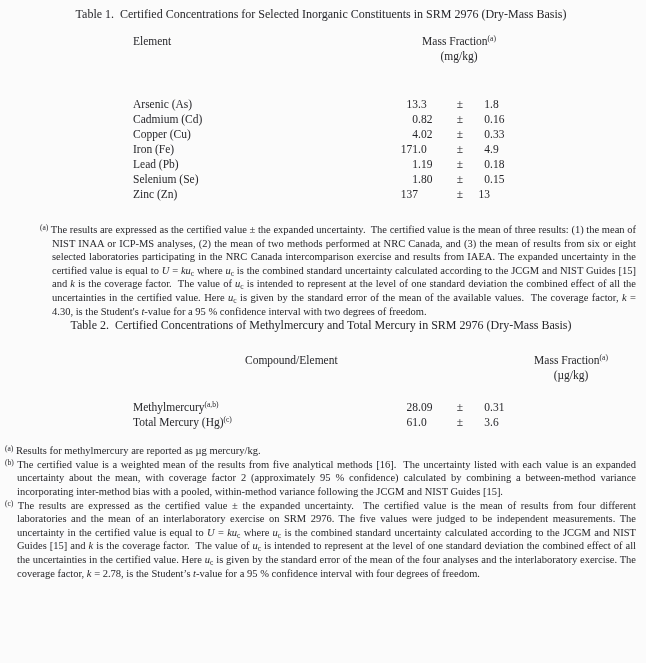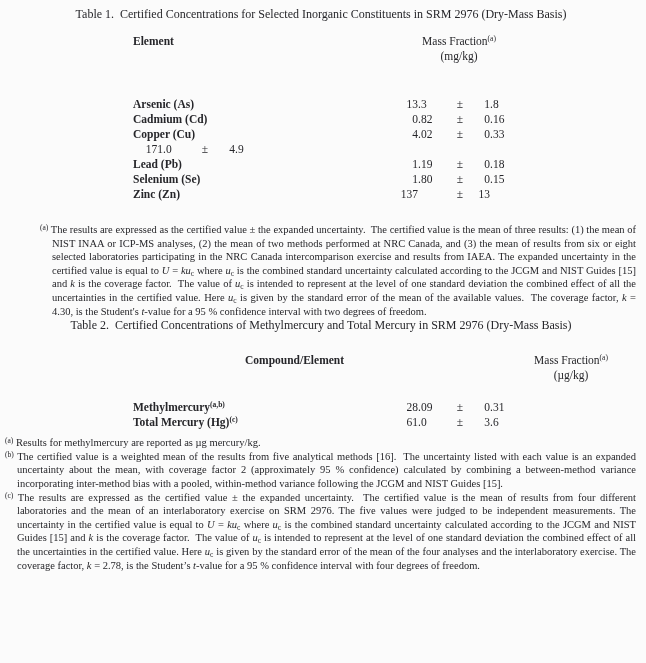--- a/index.html
+++ b/index.html
@@ -32,42 +32,42 @@
     font-size: 11.5px;
   }
   .hdr-row, .t-row {
     display: flex;
     line-height: 15px;
   }
   .hdr-row.t1 { margin-top: 12px; }
   .hdr-row.t2 { margin-top: 20px; justify-content: flex-end; }
   .rows.t1 { margin-top: 33px; }
   .rows.t2 { margin-top: 17px; }
-  .cell-label { width: 255px; font-weight: bold; }
+  .cell-label { width: 255px; }
   .mass-hdr { width: 142px; text-align: center; }
   .num-int  { display: inline-block; width: 30px; text-align: right; }
   .num-frac { display: inline-block; width: 28px; text-align: left; }
   .pm-cell  { display: inline-block; width: 28px; text-align: center; }
   .unc-int  { display: inline-block; width: 16px; text-align: right; }
   .unc-frac { display: inline-block; width: 40px; text-align: left; }
   sup {
     font-size: 7.5px;
     line-height: 0;
     vertical-align: baseline;
     position: relative;
     top: -4px;
   }
   .footnotes {
     margin: 0 6px 0 5px;
     font-size: 10.5px;
     line-height: 13.6px;
     text-align: justify;
   }
   .footnotes.t1 { margin-top: 21px; margin-left: 40px; }
-  .footnotes.t2 { margin-top: 6px; }
+  .footnotes.t2 { margin-top: 14px; }
   .footnote {
     padding-left: 12px;
     text-indent: -12px;
   }
   .footnote sup { top: -3px; }
   .footnote i { font-style: italic; }
   .footnote sub {
     font-size: 7.5px;
     line-height: 0;
     vertical-align: baseline;
@@ -109,20 +109,21 @@
           </div>
           <div class="t-row">
             <div class="cell-label">Copper (Cu)</div>
             <span class="num-int">4</span>
             <span class="num-frac">.02</span>
             <span class="pm-cell">±</span>
             <span class="unc-int">0</span>
             <span class="unc-frac">.33</span>
           </div>
           <div class="t-row">
+            <div class="cell-label">Iron (Fe)</div>
             <span class="num-int">171</span>
             <span class="num-frac">.0</span>
             <span class="pm-cell">±</span>
             <span class="unc-int">4</span>
             <span class="unc-frac">.9</span>
           </div>
           <div class="t-row">
             <div class="cell-label">Lead (Pb)</div>
             <span class="num-int">1</span>
             <span class="num-frac">.19</span>

